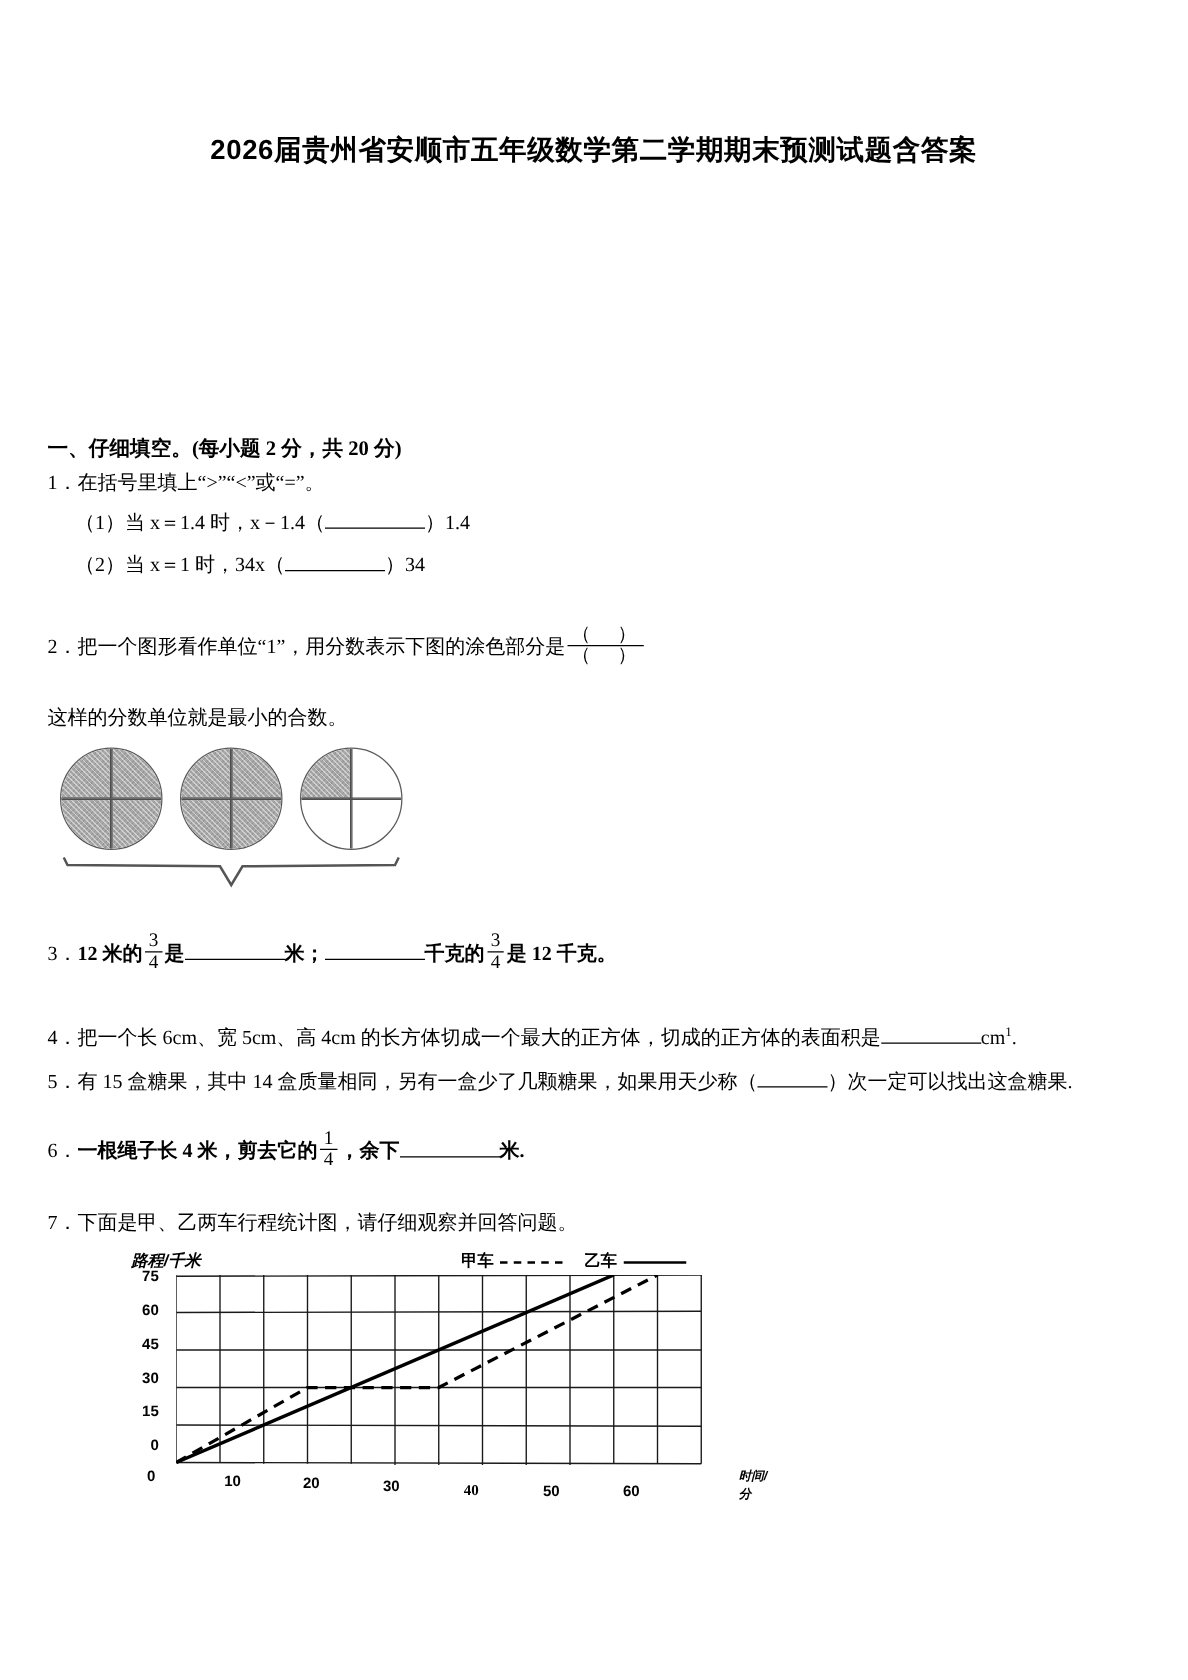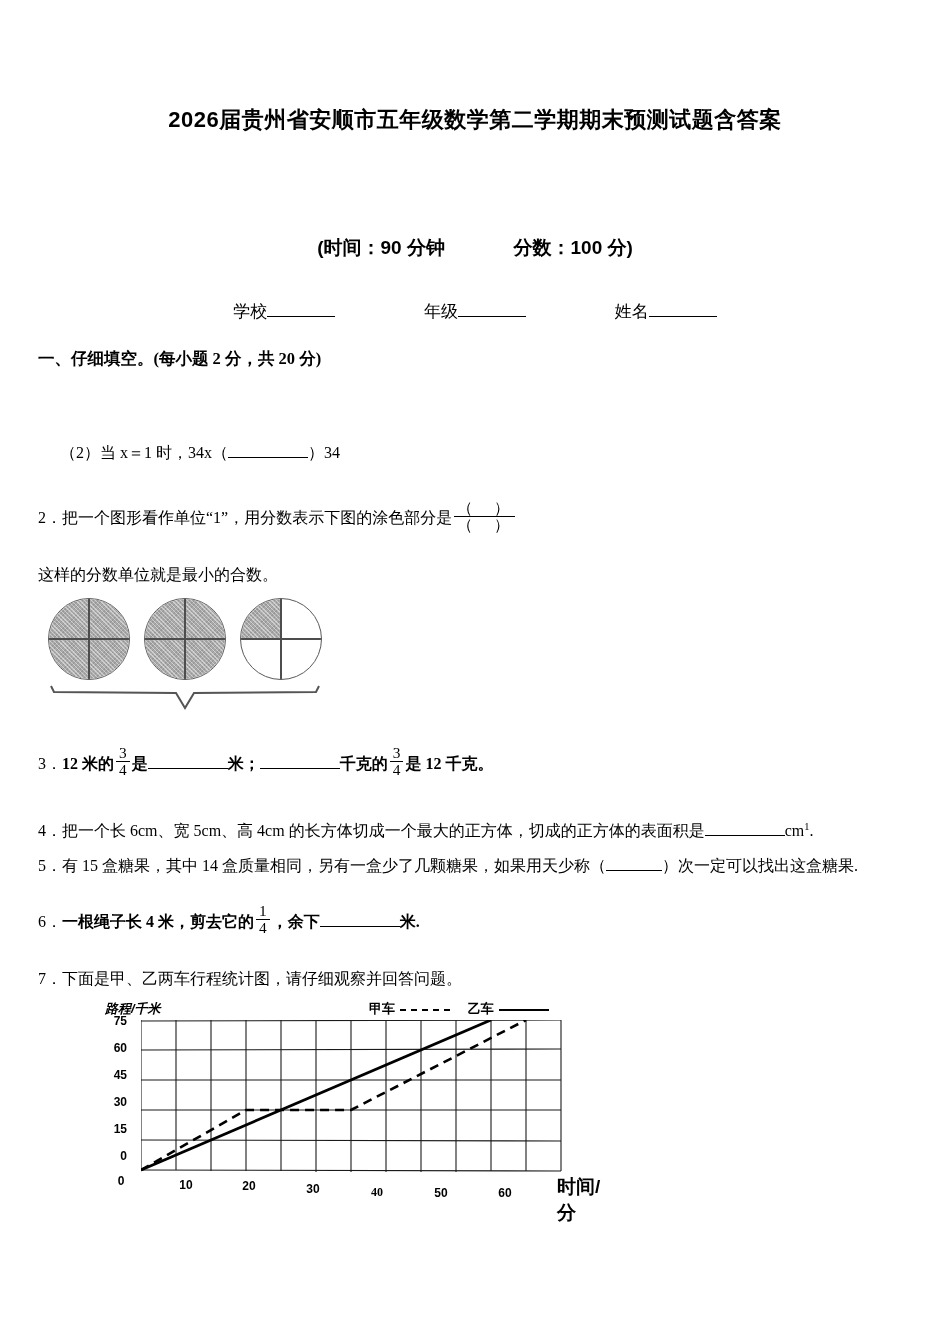--- a/index.html
+++ b/index.html
@@ -154,24 +154,25 @@
     font-family: "Liberation Sans", "DejaVu Sans", sans-serif;
     font-weight: bold;
     white-space: nowrap;
   }
   .legend-item { display: inline-block; margin-left: 14px; }
   .legend-swatch { display: inline-block; width: 50px; height: 0; vertical-align: middle; margin-left: 5px; }
   .legend-swatch.dashed { border-top: 2.4px dashed #000; }
   .legend-swatch.solid { border-top: 2.8px solid #000; }
   .chart-xlabel {
     position: absolute;
-    left: 460px; top: 176px;
-    font-size: 19px;
-    font-family: "Liberation Sans", "DejaVu Sans", sans-serif;
-    font-weight: bold;
+    left: 494px; top: 176px;
+    font-size: 10px;
+    font-family: "Liberation Sans", "DejaVu Sans", sans-serif;
+    font-weight: bold;
+    font-style: italic;
   }
   .tick-y {
     position: absolute;
     width: 26px;
     text-align: right;
     font-size: 12px;
     font-family: "Liberation Sans", "DejaVu Sans", sans-serif;
     font-weight: bold;
   }
   .tick-x {
@@ -184,34 +185,30 @@
   }
   .plot { position: absolute; left: 44px; top: 22px; }
 </style>
 </head>
 <body>
 
 <div class="page">
 
   <div class="doc-title">2026届贵州省安顺市五年级数学第二学期期末预测试题含答案</div>
 
-  <div class="exam-meta">
-    <span>(时间：90 分钟</span>
-    <span class="gap"></span>
-    <span>分数：100 分)</span>
-  </div>
-
-  <div class="idline">
-    <span class="fld"><span>学校</span><span class="blank-s"></span></span>
-    <span class="fld"><span>年级</span><span class="blank-s"></span></span>
-    <span class="fld"><span>姓名</span><span class="blank-s"></span></span>
-  </div>
+
 
   <div class="section-head">一、仔细填空。(每小题 2 分，共 20 分)</div>
 
+  <div class="q" style="top:374px;">
+    <span class="qnum">1．</span><span>在括号里填上“&gt;”“&lt;”或“=”。</span>
+  </div>
+  <div class="q indent" style="top:406px;">
+    <span>（1）当 x＝1.4 时，x－1.4（</span><span class="blank-m"></span><span>）1.4</span>
+  </div>
   <div class="q indent" style="top:440px;">
     <span>（2）当 x＝1 时，34x（</span><span class="blank-m"></span><span>）34</span>
   </div>
 
   <div class="q" style="top:500px;">
     <span class="qnum">2．</span><span>把一个图形看作单位“1”，用分数表示下图的涂色部分是</span><span class="frac paren"><span class="num">（　）</span><span class="den">（　）</span></span>
   </div>
   <div class="q" style="top:562px;">这样的分数单位就是最小的合数。</div>
 
   <div class="circles">

